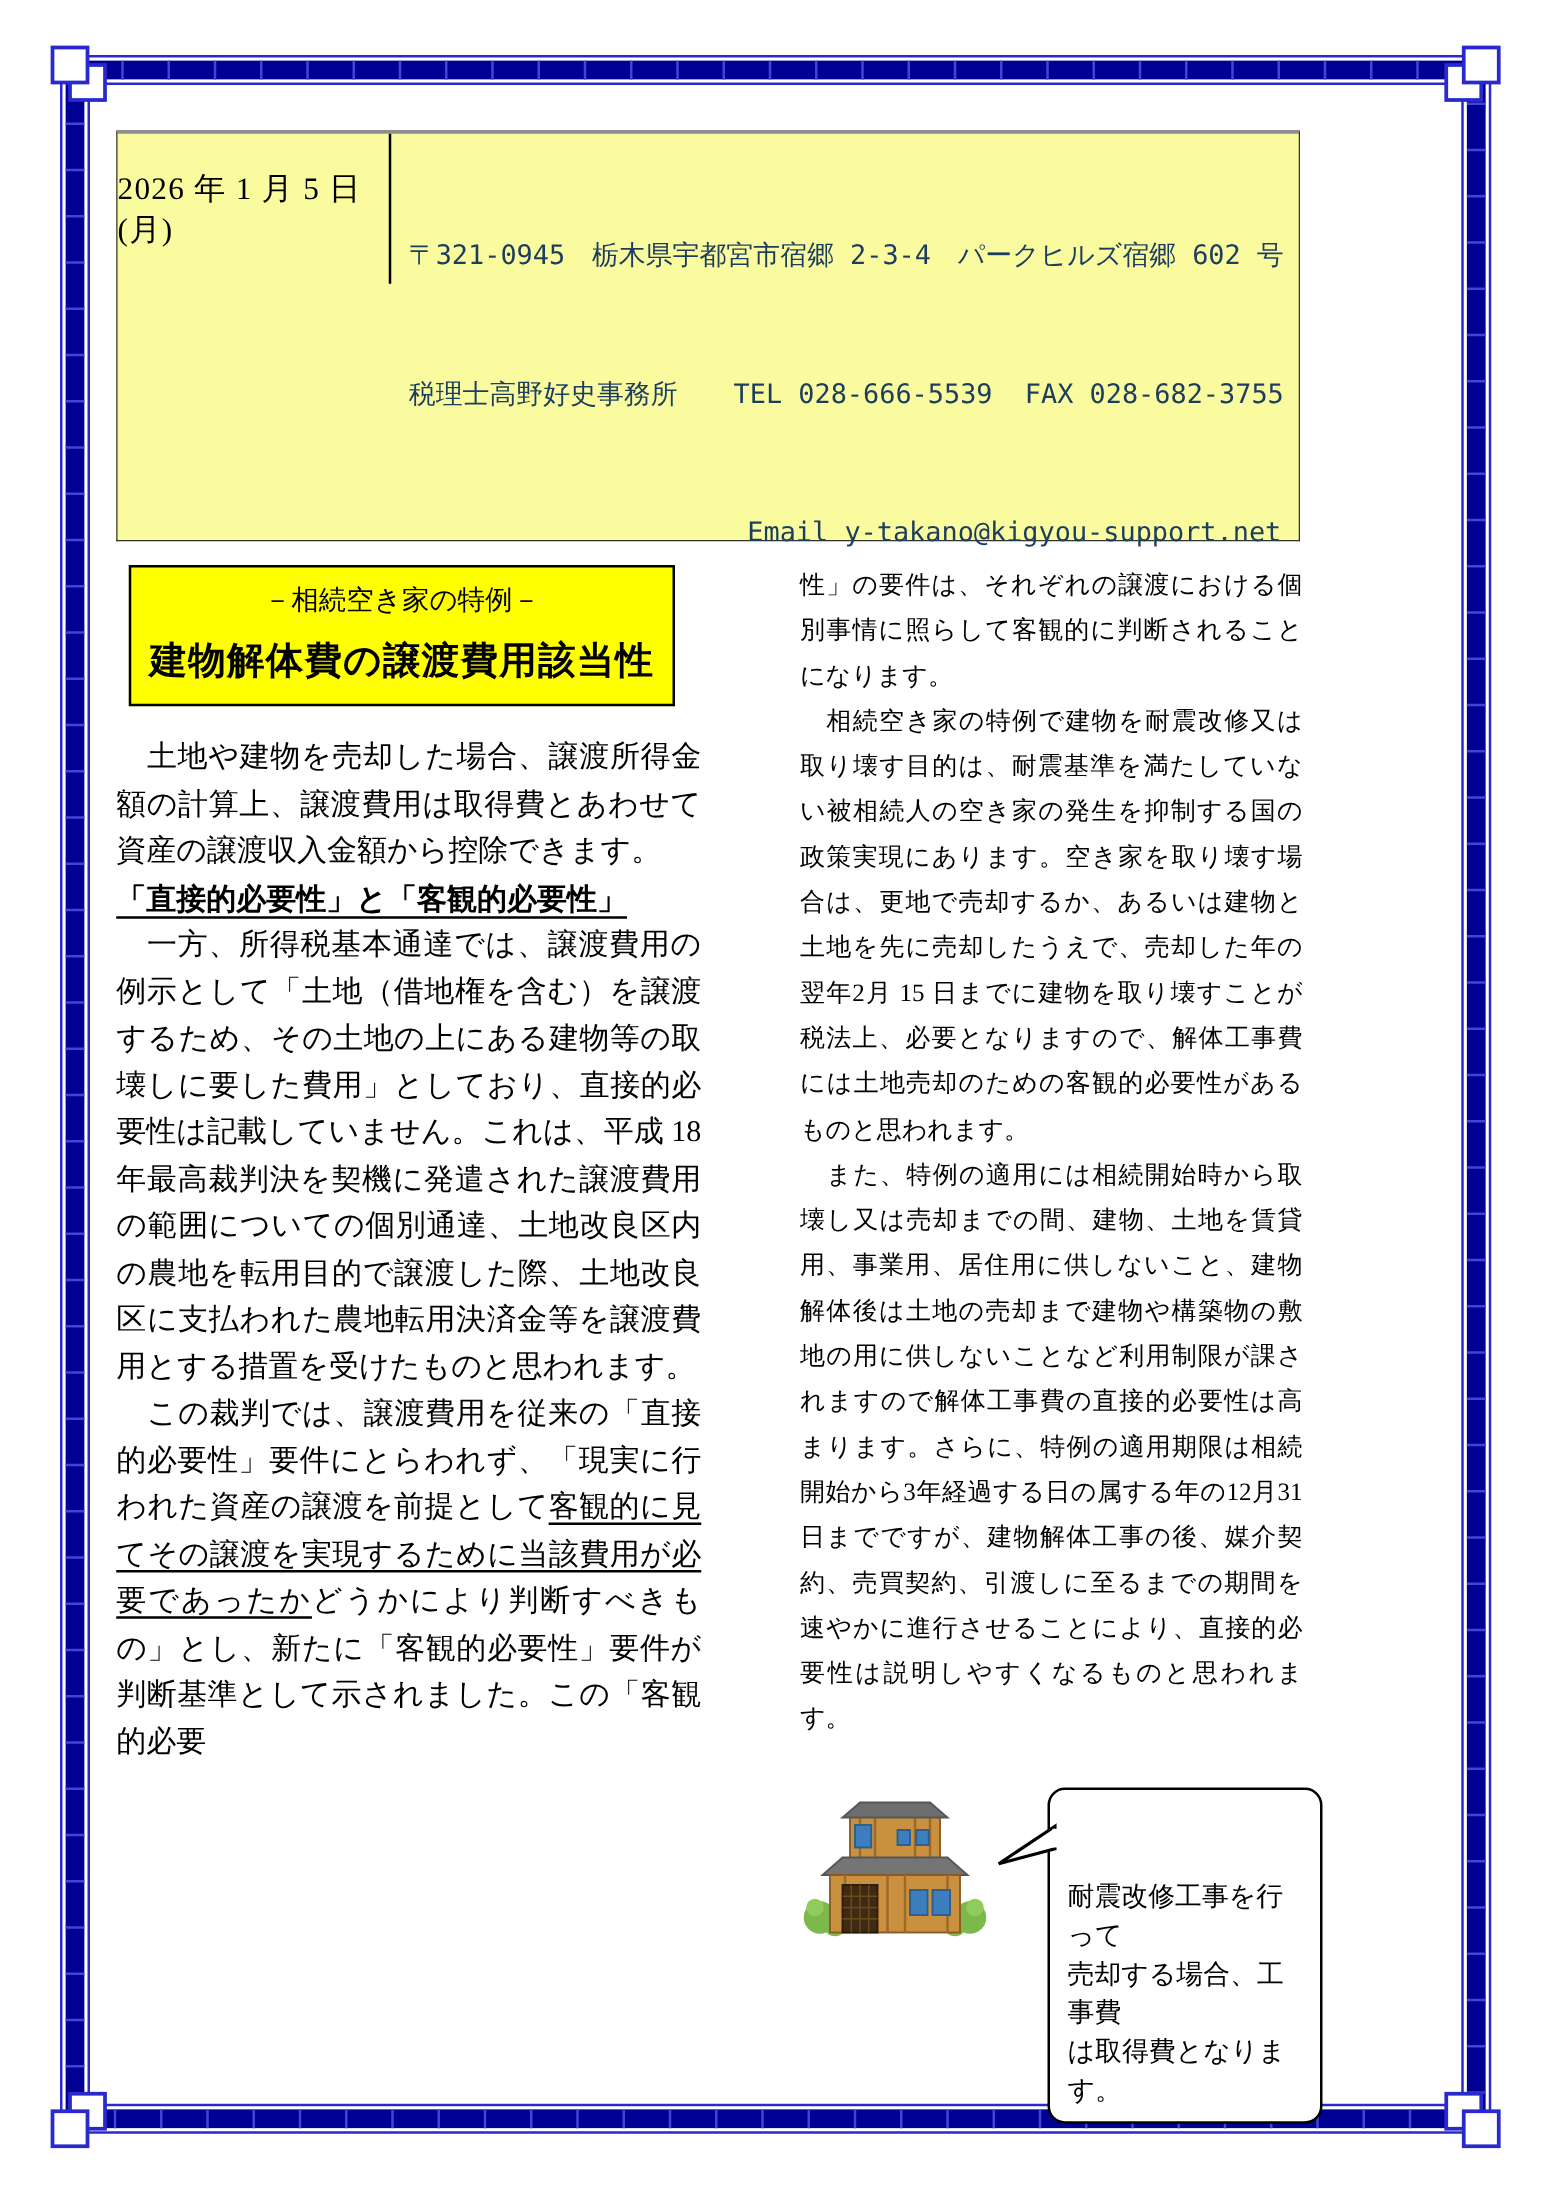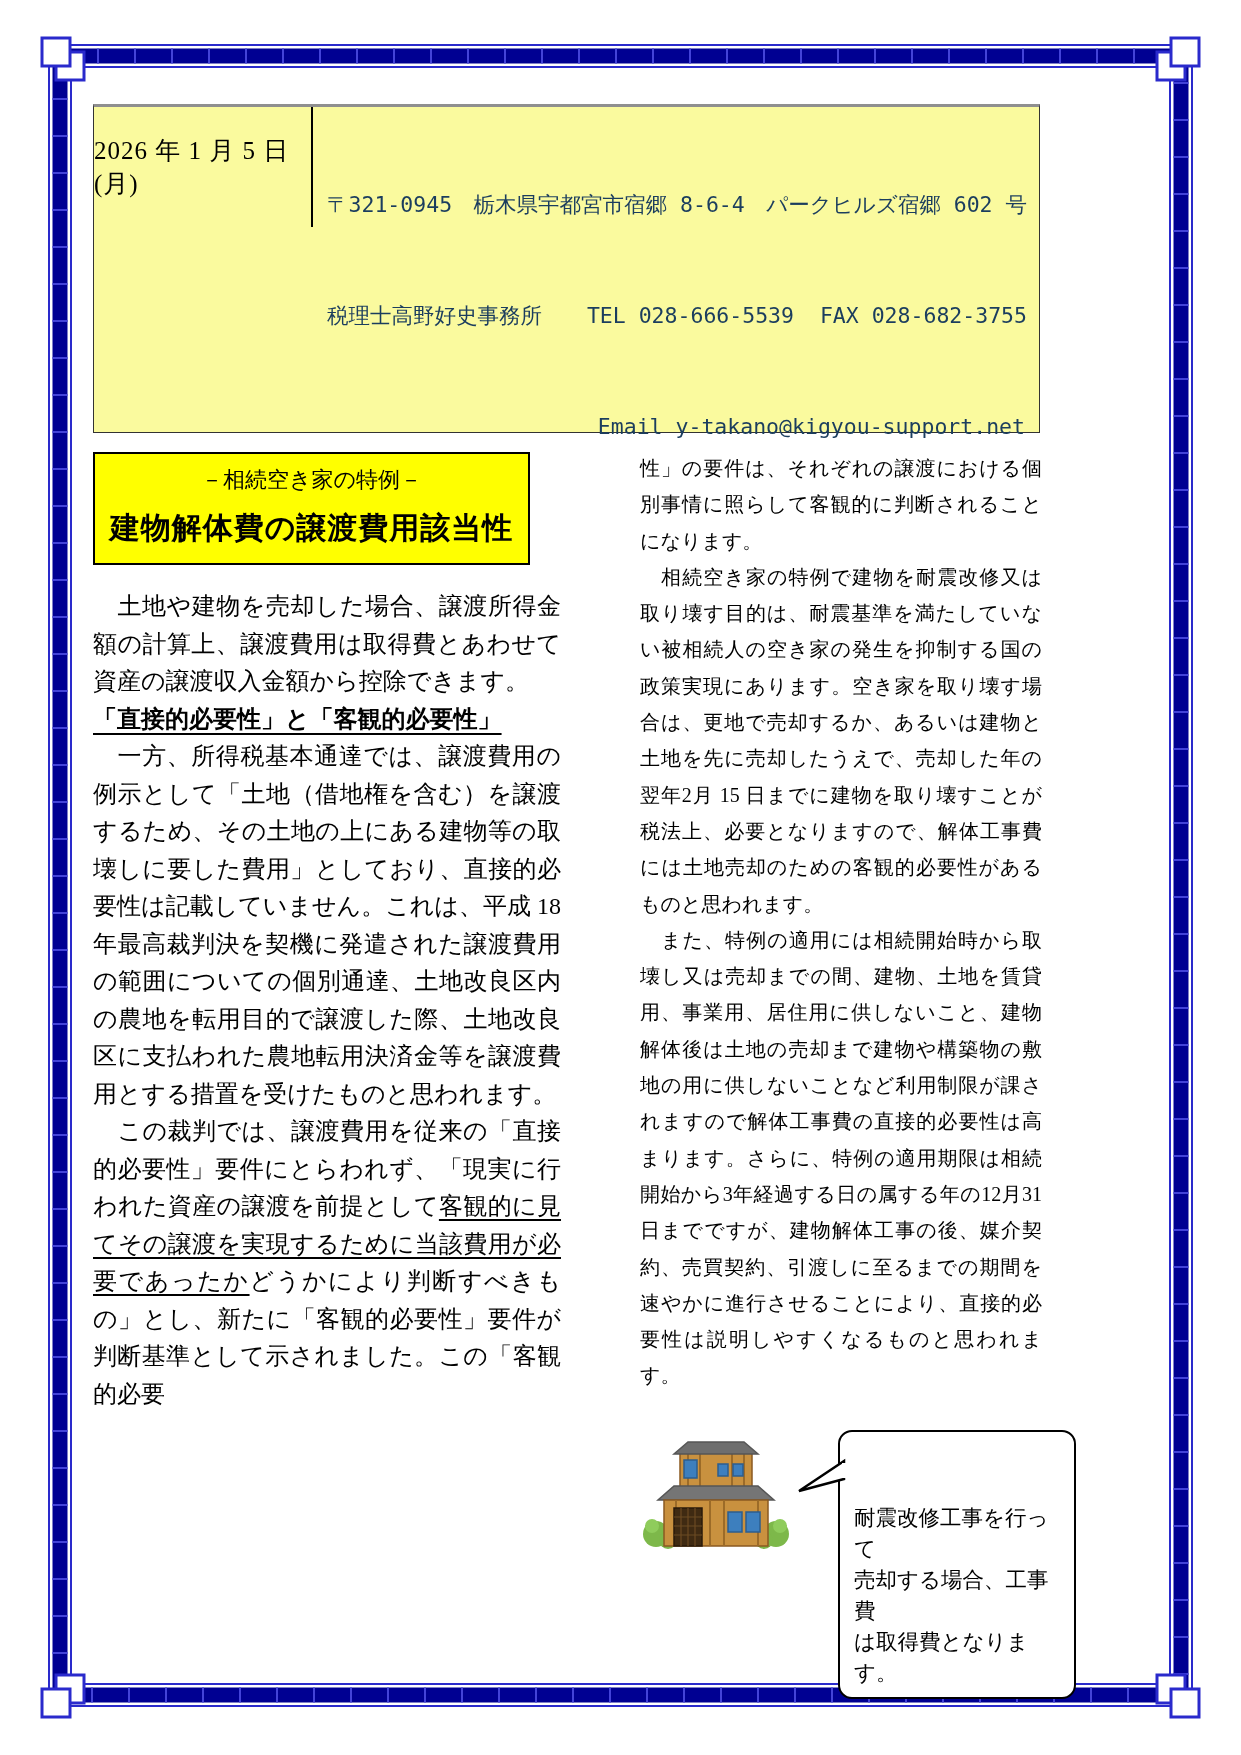--- a/index.html
+++ b/index.html
@@ -32,21 +32,21 @@
   .address-cell{
     flex:1;padding:5px 12px 4px 14px;box-sizing:border-box;
     font-family:"DejaVu Sans Mono","Liberation Mono",monospace;
     color:#1B3D5E;font-size:21.5px;line-height:37px;white-space:pre;
   }
   .addr-line2{display:flex;justify-content:space-between;}
   .addr-line3{text-align:right;padding-right:2px;}
 
   
   .article-title-box{
-    position:absolute;left:93px;top:452px;width:437px;height:113px;
+    position:absolute;left:103px;top:452px;width:437px;height:113px;
     background:#FFFF00;border:2px solid #000;box-sizing:border-box;
     text-align:center;font-family:"DejaVu Sans","Liberation Sans",sans-serif;
   }
   .article-subtitle{font-size:22px;margin-top:11px;}
   .article-title{font-size:30px;font-weight:bold;margin-top:13px;letter-spacing:1px;}
 
   
   .col{text-align:justify;text-justify:inter-ideograph;}
   .col p{margin:0;}
   .col-left{position:absolute;left:93px;top:588px;width:468px;font-size:24px;line-height:37.5px;}
@@ -55,21 +55,21 @@
     font-weight:bold;
     font-family:"DejaVu Sans","Liberation Sans",sans-serif;
   }
   .u{text-decoration:underline;text-underline-offset:5px;}
   .col-heading .u{text-underline-offset:6px;}
 
   
   .illustration-row{position:absolute;left:640px;top:1428px;width:430px;height:130px;}
   .house{position:absolute;left:0;top:10px;}
   .bubble{
-    position:absolute;left:198px;top:2px;width:238px;box-sizing:border-box;
+    position:absolute;left:198px;top:2px;width:220px;box-sizing:border-box;
     background:#fff;border:2.5px solid #000;border-radius:14px;
     padding:8px 12px 9px 14px;
     font-family:"DejaVu Sans","Liberation Sans",sans-serif;
     font-size:21.5px;line-height:31px;white-space:pre-line;
   }
   .bubble-tail{position:absolute;left:-44px;top:26px;}
 </style>
 </head>
 <body>
 
@@ -90,21 +90,21 @@
         <rect x="42" y="1689" width="28" height="28"></rect>
       <rect x="1157" y="1675" width="28" height="28"></rect>
         <rect x="1171" y="1689" width="28" height="28"></rect>
     </g>
   </svg>
 
   <div class="header">
     <div class="header-info-row">
       <div class="date-cell">2026 年 1 月 5 日(月)</div>
       <div class="address-cell">
-        <div>〒321-0945　栃木県宇都宮市宿郷 8-6-4　パークヒルズ宿郷 602 号</div>
+        <div>〒321-0945　栃木県宇都宮市宿郷 2-3-4　パークヒルズ宿郷 602 号</div>
         <div class="addr-line2">
           <span>税理士高野好史事務所</span>
           <span>TEL 028-666-5539  FAX 028-682-3755</span>
         </div>
         <div class="addr-line3">Email y-takano@kigyou-support.net</div>
       </div>
     </div>
   </div>
 
   <div class="article-title-box">

